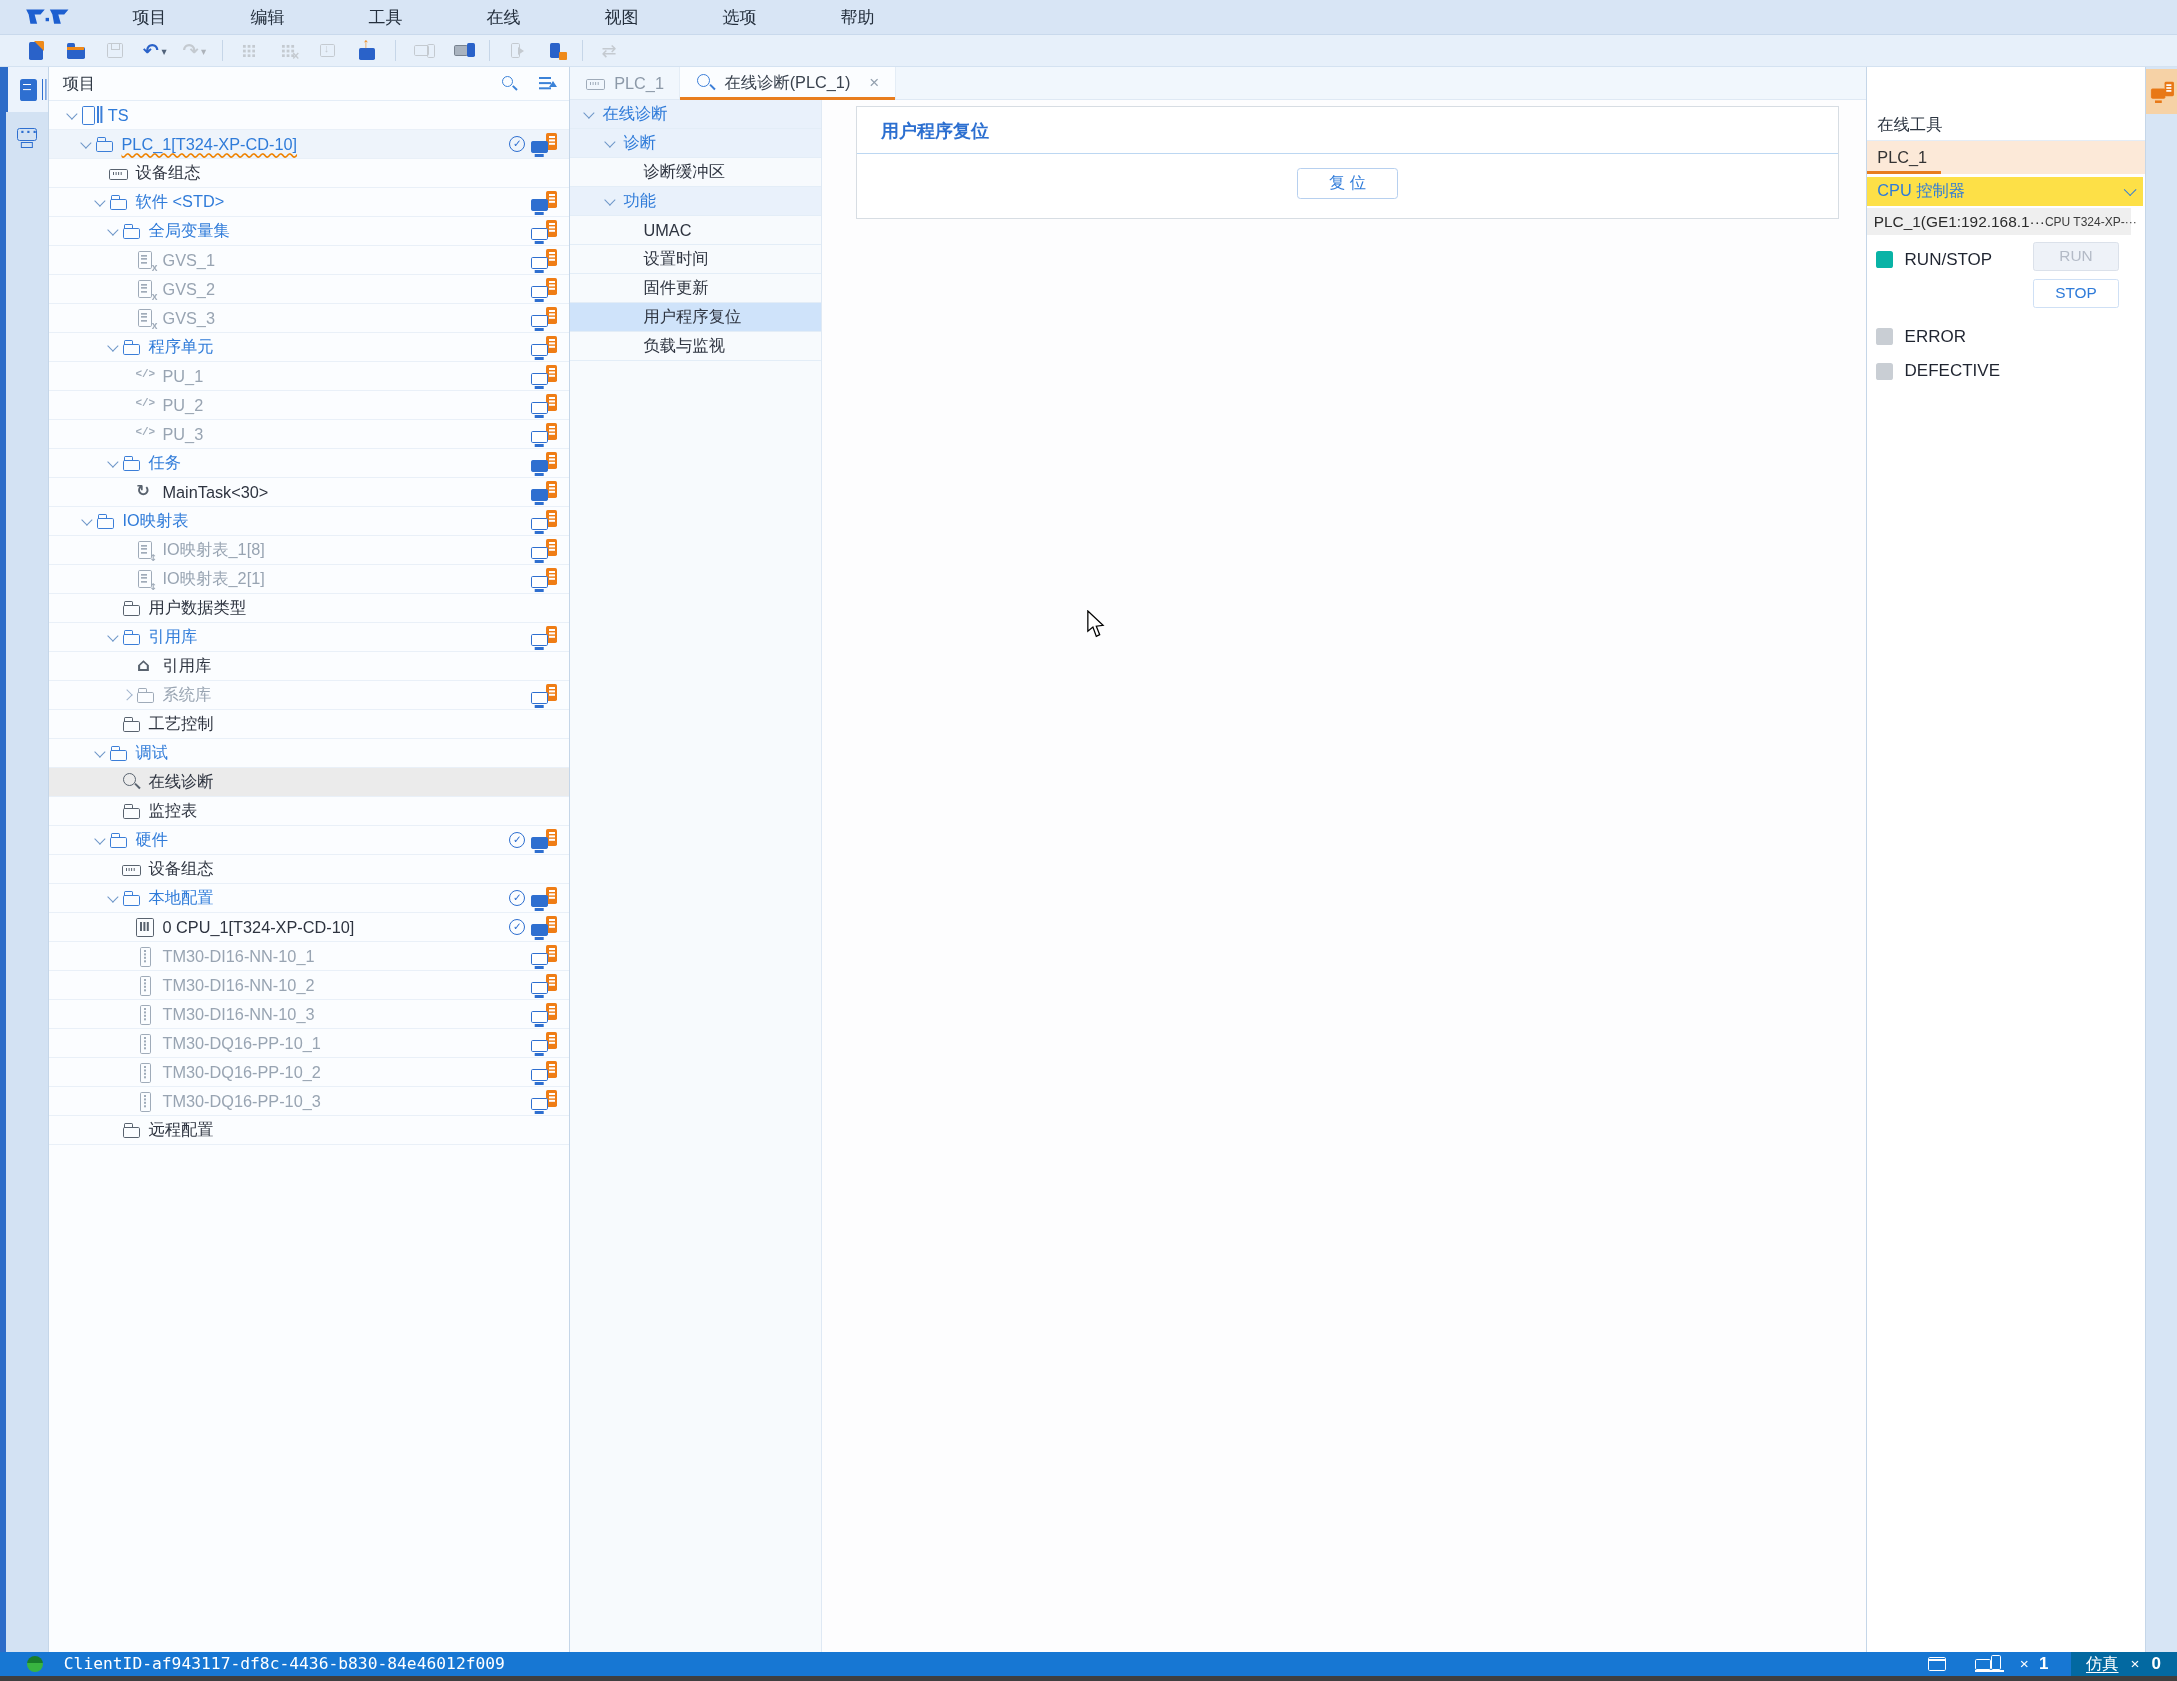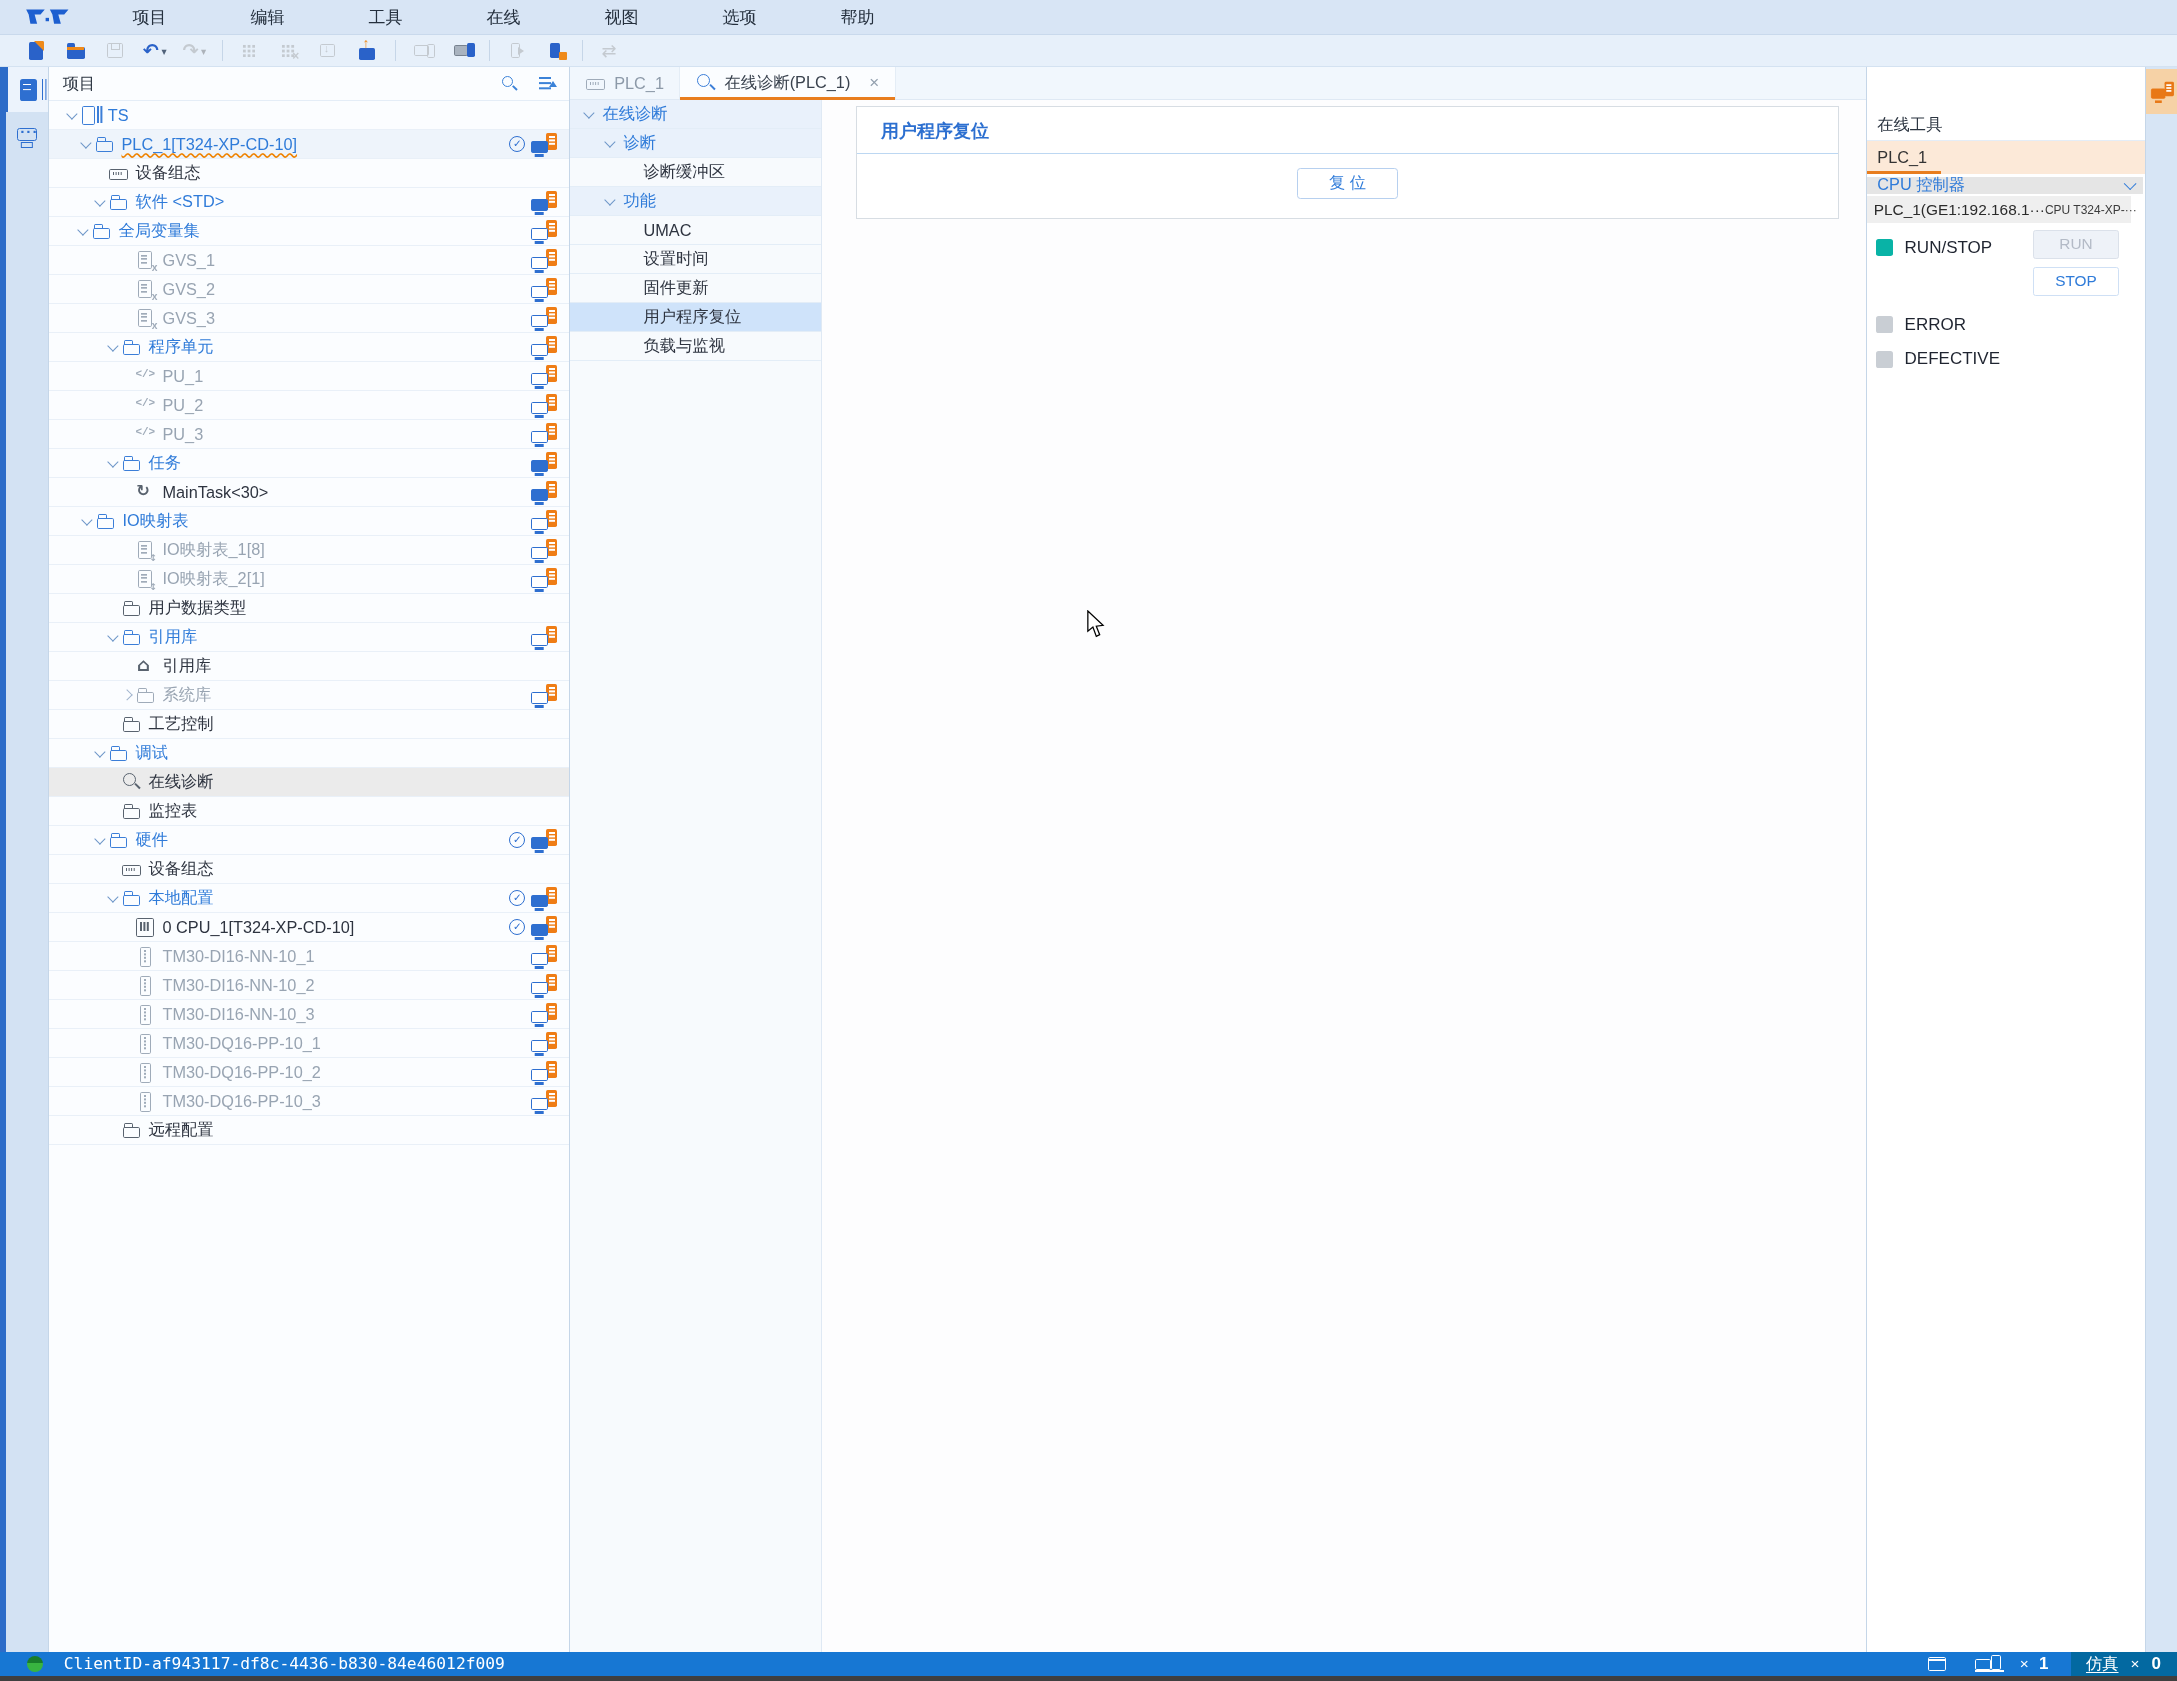--- a/index.html
+++ b/index.html
@@ -148,21 +148,21 @@
   .card-body { padding:13.7px 0 19px; display:flex; justify-content:center; }
   .reset-btn { width:101px; height:31px; background:#fff; border:0.9px solid #b7d0ef; border-radius:3.4px;
     color:#2f7bd9; font-size:16.3px; font-family:inherit; }
 
   
   .online { width:312px; border-left:0.9px solid #c5d6e8; display:flex; background:#fff; }
   .op-main { flex:1; min-width:0;margin-top:40px; }
   .op-title { height:34px; line-height:34px; padding-left:10.3px; font-size:16.3px; color:#2b3440; border-bottom:0.9px solid #e4edf7; }
   .op-tab { height:33px; background:#fce9d8; display:flex; align-items:center; padding-left:10.3px; font-size:16.3px; color:#333; position:relative; }
   .op-tab::after { content:''; position:absolute; left:0; bottom:0; width:74px; height:3.4px; background:#e87d1e; }
-  .op-section { height:17px; margin-top:2.6px; margin-right:1.7px; background:#e5e5e5; color:#2f7bd9;
+  .op-section { height:29px; margin-top:2.6px; margin-right:1.7px; background:#fde047; color:#2f7bd9;
     display:flex; align-items:center; padding:0 10.3px; font-size:16.3px; }
   .op-section .chevd { margin-left:auto; width:8.6px; height:8.6px; border-right:1.7px solid #2f7bd9; border-bottom:1.7px solid #2f7bd9; transform:rotate(45deg) translateY(-2.6px); }
   .op-device { height:27px; margin-top:2.6px; margin-right:13.7px; background:#efefef; display:flex; align-items:center;
     justify-content:space-between; padding:0 6.8px; font-size:15.4px; color:#2b2b2b; }
   .op-device .small { font-size:12px; color:#3c3c3c; white-space:nowrap; }
   .op-body { position:relative; padding:8.6px 0 0 8.6px; }
   .ind-row { display:flex; align-items:center; gap:12px; height:29px; font-size:17px; color:#1f2430; }
   .ind-sq { width:17px; height:17px; border-radius:2.6px; flex:none; }
   .op-btns { position:absolute; right:26px; top:6.8px; display:flex; flex-direction:column; gap:7.7px; }
   .op-btn { width:86px; height:29px; font-size:15.4px; font-family:inherit; border-radius:2.6px;
@@ -310,21 +310,21 @@
           <div class="trow" style="padding-left: 44px;">
             <span class="chev open"></span>
             <span class="ti ti-folder c-blue"></span>
             <span class="tlabel t-blue">软件 &lt;STD&gt;</span>
             <span class="tspace"></span>
             <span class="badge solid">
               <span class="plc"></span>
               <span class="mon"></span>
             </span>
           </div>
-          <div class="trow" style="padding-left: 27px;">
+          <div class="trow" style="padding-left: 57px;">
             <span class="chev open"></span>
             <span class="ti ti-folder c-blue"></span>
             <span class="tlabel t-blue">全局变量集</span>
             <span class="tspace"></span>
             <span class="badge">
               <span class="plc"></span>
               <span class="mon"></span>
             </span>
           </div>
           <div class="trow" style="padding-left: 71px;">

